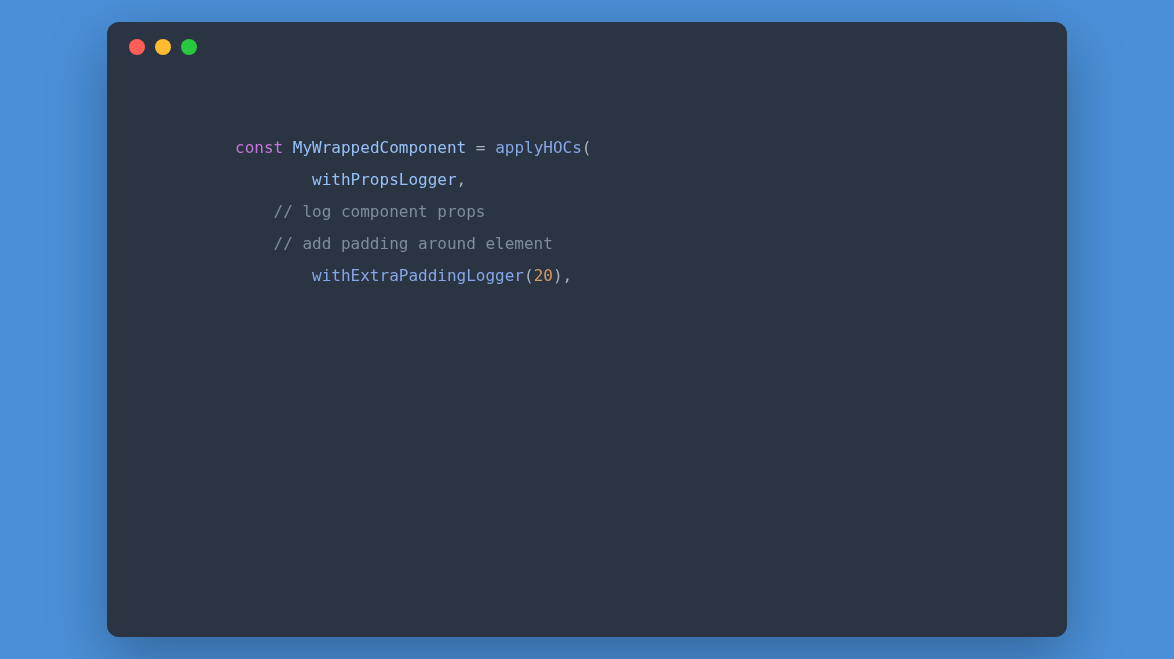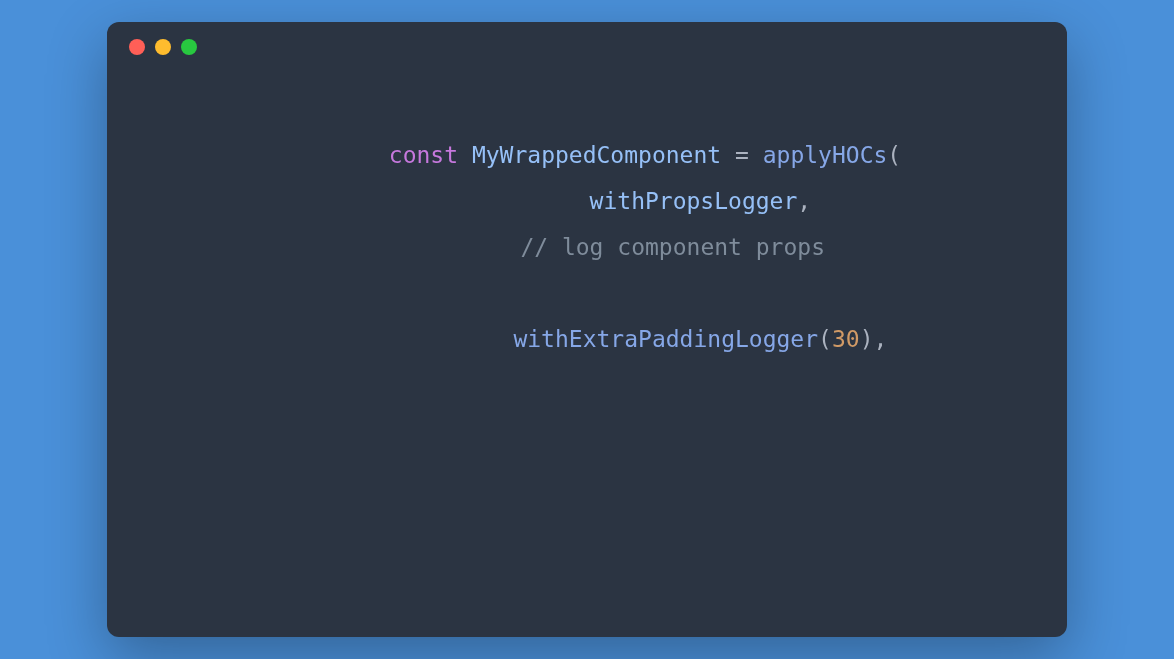--- a/index.html
+++ b/index.html
@@ -34,23 +34,22 @@
     .traffic-light {
       width: 16px;
       height: 16px;
       border-radius: 50%;
     }
     .traffic-light.red { background-color: #ff5f57; }
     .traffic-light.yellow { background-color: #febc2e; }
     .traffic-light.green { background-color: #28c840; }
     .code-area {
       padding: 60px 12px 0 128px;
-      font-size: 23px;
+      font-size: 16px;
       line-height: 2.0;
-      text-align: center;
     }
     .code-line {
       white-space: pre;
     }
     .tok-keyword { color: #c678dd; }
     .tok-var { color: #96c0f7; }
     .tok-func { color: #86a7e7; }
     .tok-punc { color: #abb2bf; }
     .tok-punc-colored { color: #d19a66; }
     .tok-equals { color: #abb2bf; }
@@ -63,16 +62,16 @@
 <div class="window">
   <div class="titlebar">
     <div class="traffic-light red"></div>
     <div class="traffic-light yellow"></div>
     <div class="traffic-light green"></div>
   </div>
   <div class="code-area">
     <div class="code-line"><span class="tok-keyword">const</span><span> </span><span class="tok-var">MyWrappedComponent</span><span> </span><span class="tok-equals">=</span><span> </span><span class="tok-func">applyHOCs</span><span class="tok-punc">(</span></div>
     <div class="code-line"><span>        </span><span class="tok-var">withPropsLogger</span><span class="tok-punc">,</span></div>
     <div class="code-line"><span>    </span><span class="tok-comment">// log component props</span></div>
-    <div class="code-line"><span>    </span></div>
-    <div class="code-line"><span>        </span><span class="tok-func">withExtraPaddingLogger</span><span class="tok-punc">(</span><span class="tok-number">30</span><span class="tok-punc">)</span><span class="tok-punc">,</span></div>
+    <div class="code-line"><span>    </span><span class="tok-comment">// add padding around element</span></div>
+    <div class="code-line"><span>        </span><span class="tok-func">withExtraPaddingLogger</span><span class="tok-punc">(</span><span class="tok-number">20</span><span class="tok-punc">)</span><span class="tok-punc">,</span></div>
   </div>
 </div>
 
 </body></html>

